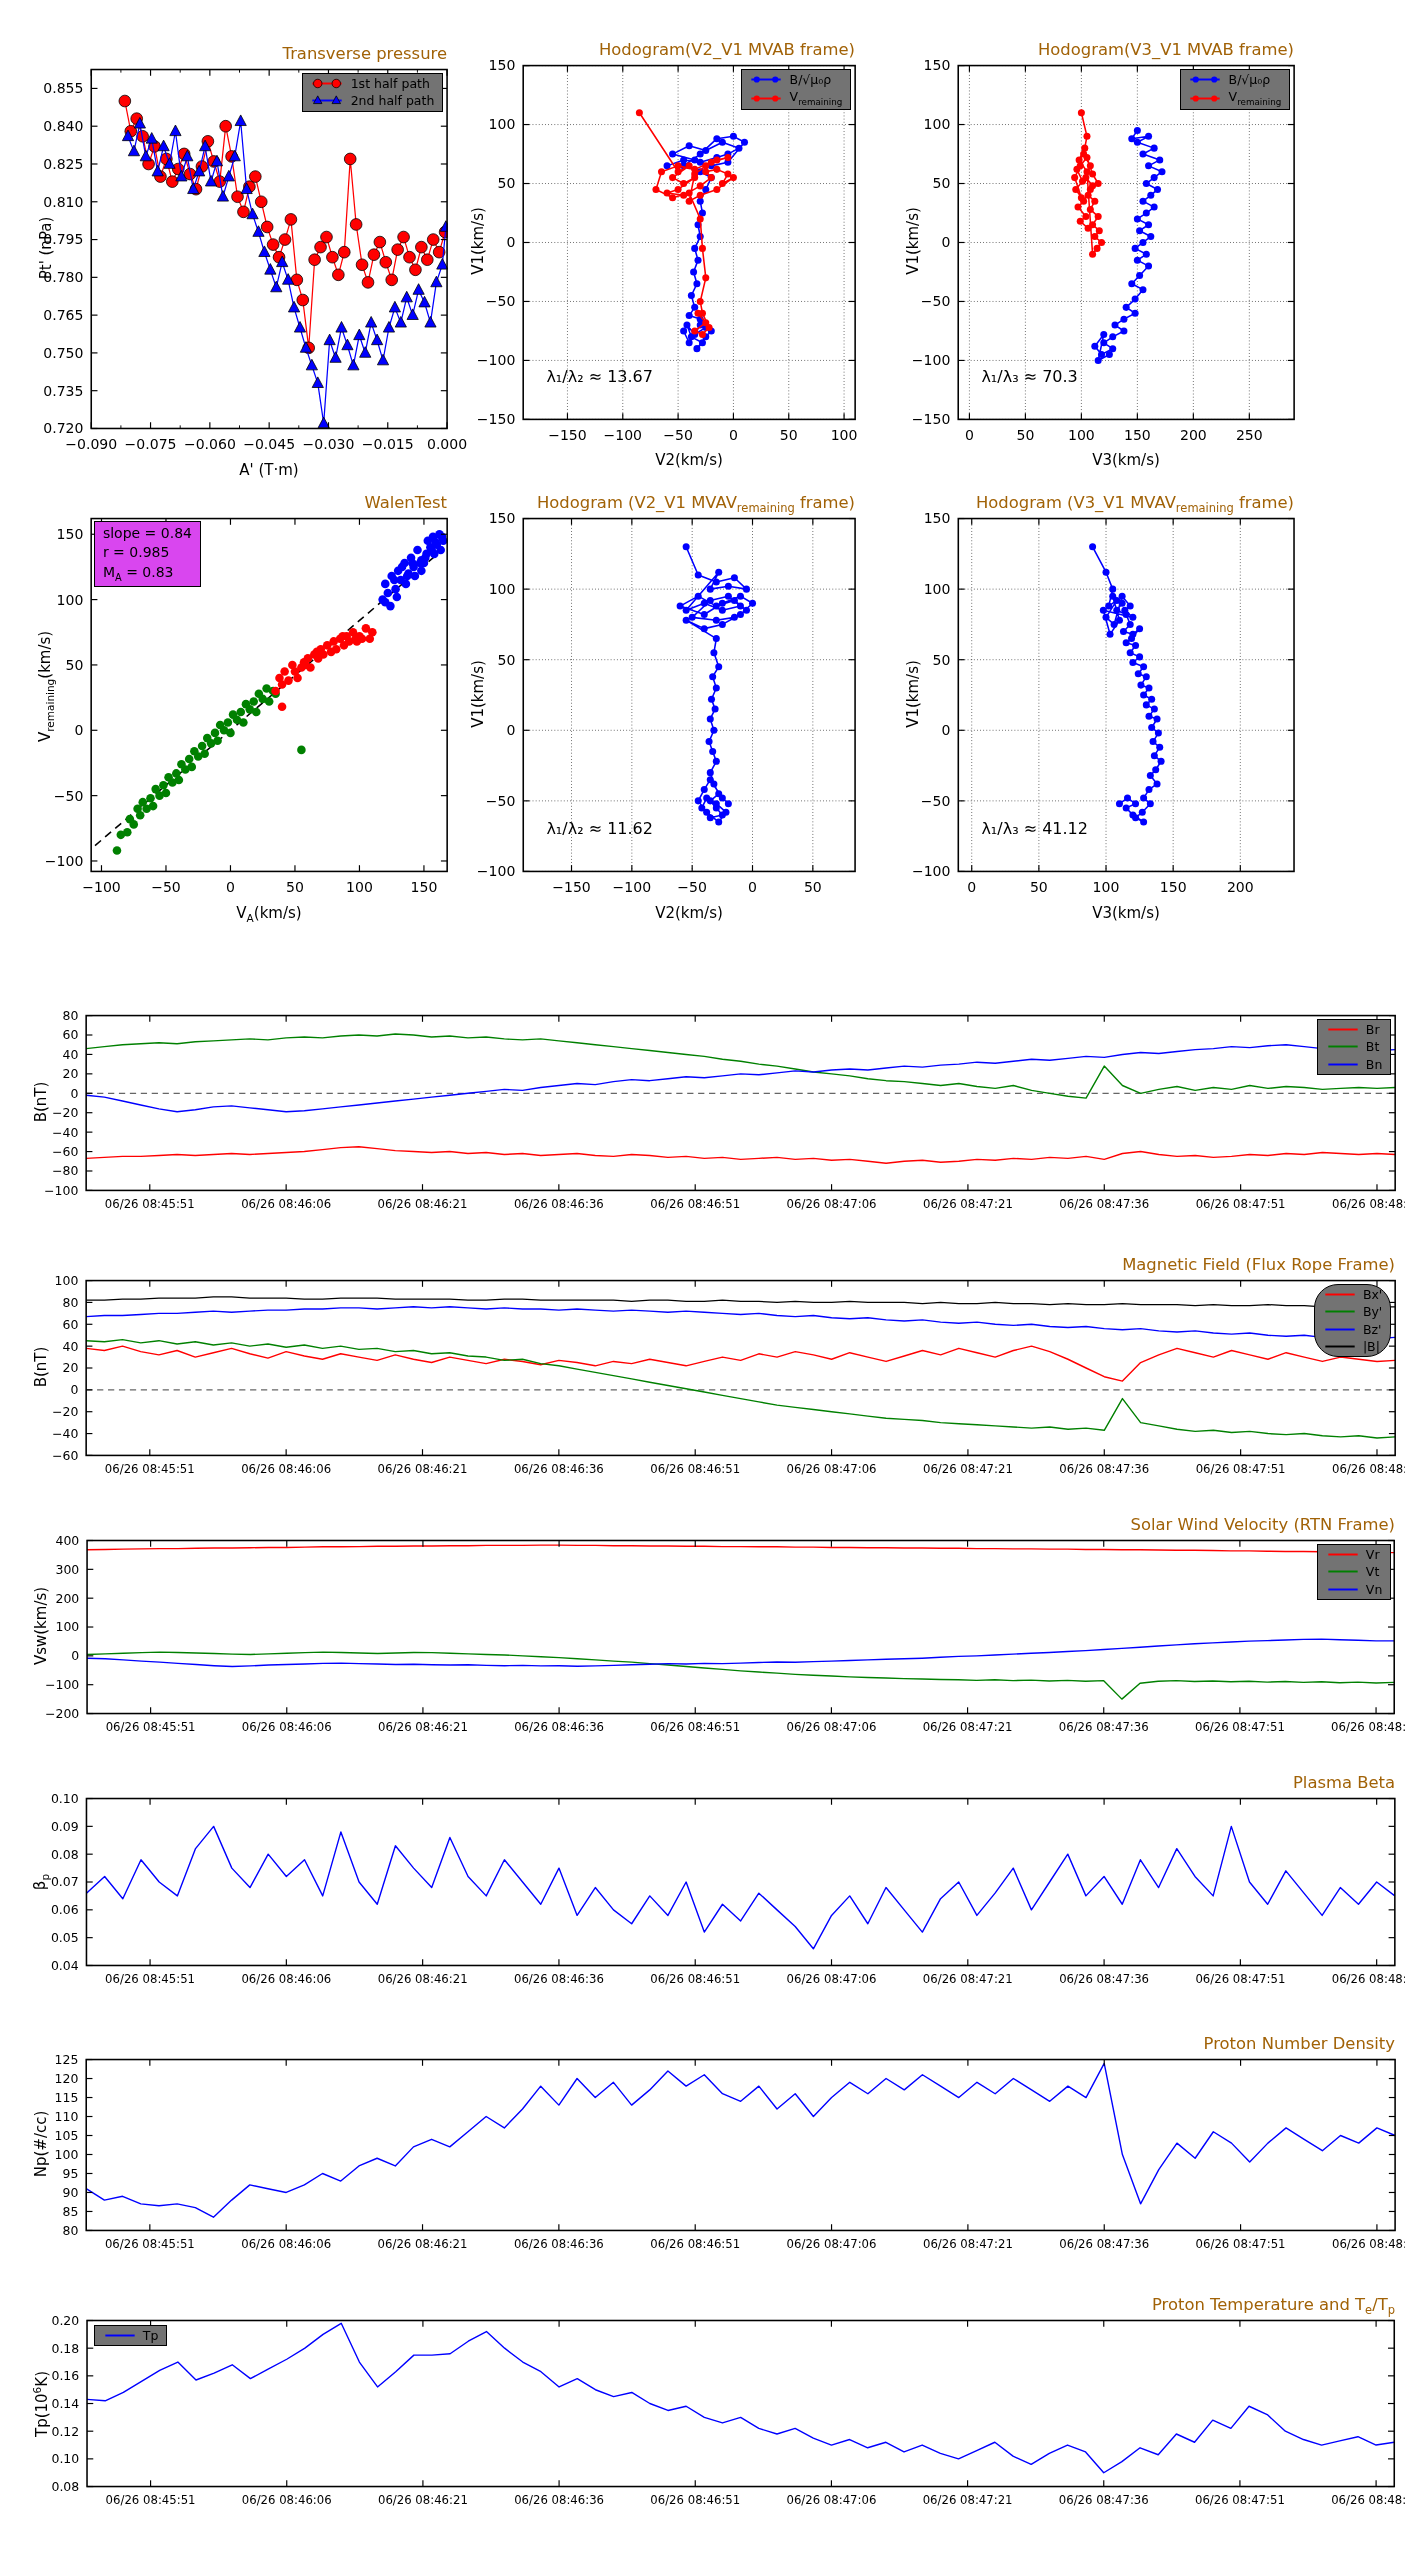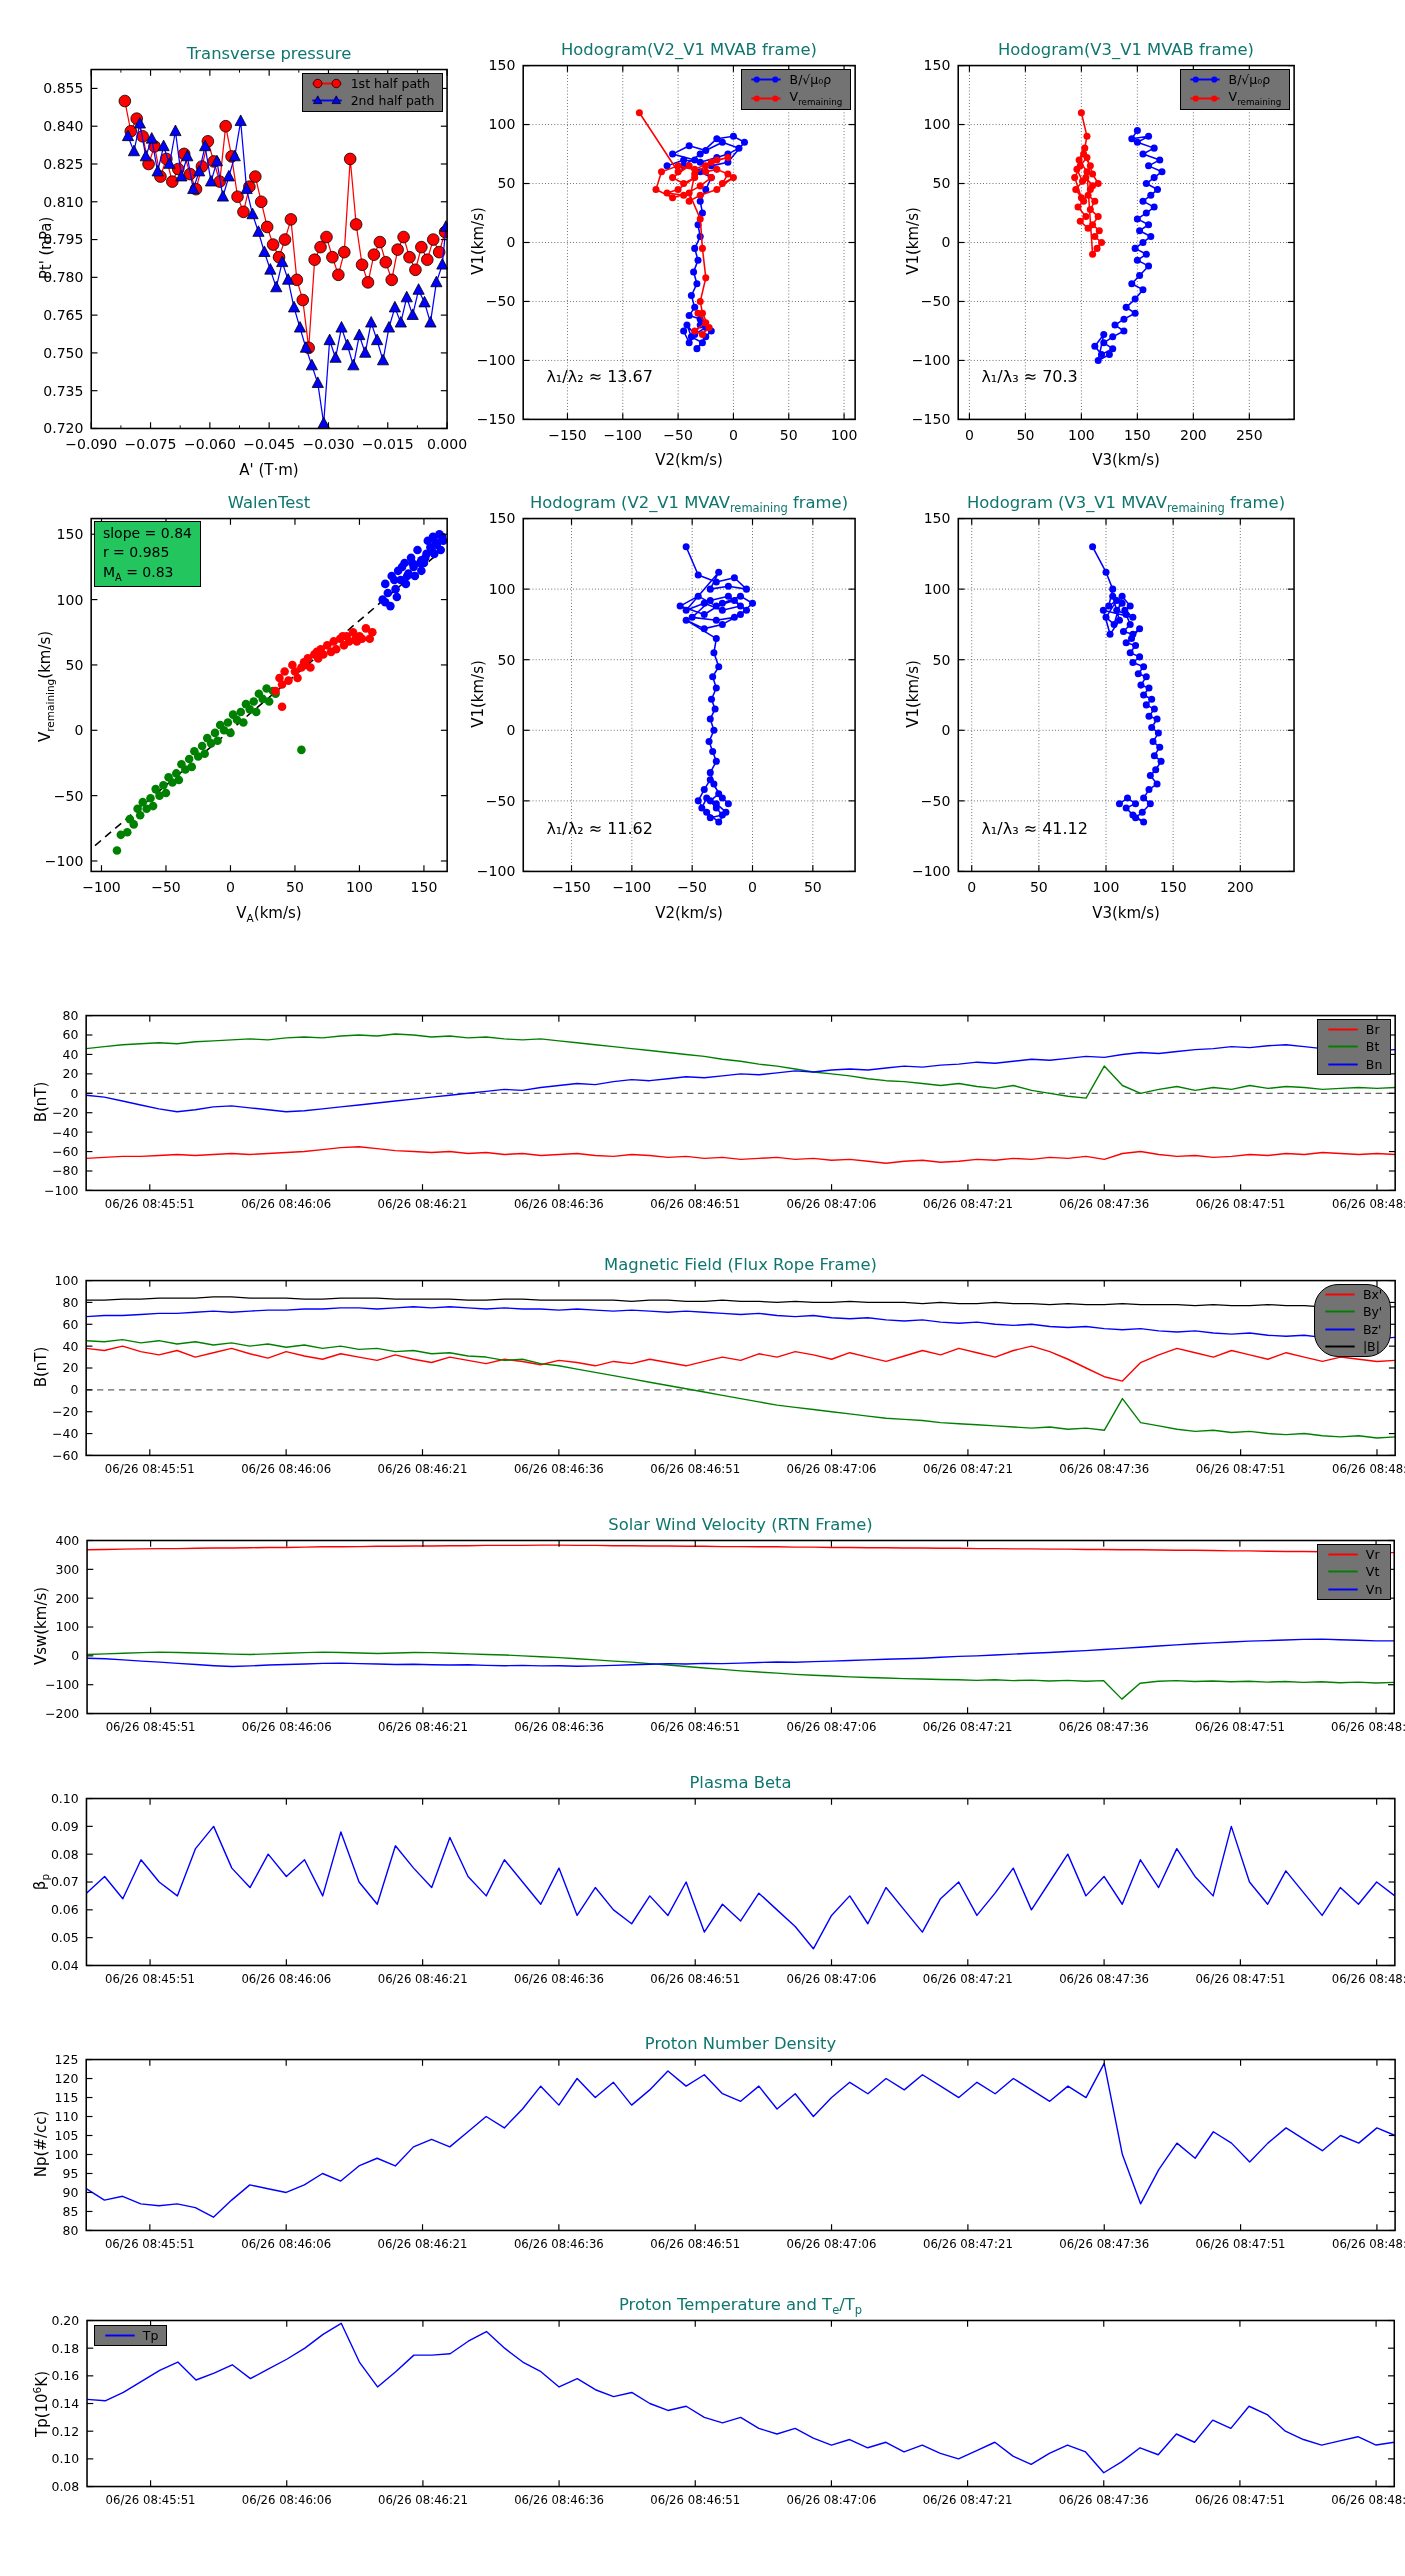--- a/index.html
+++ b/index.html
@@ -1,25 +1,25 @@
 <!DOCTYPE html>
 <html style="font-size:12.5px"><head>
 <meta charset="utf-8">
 <style>
   html,body{margin:0;padding:0;background:#ffffff;}
   .page{position:relative;width:1405px;height:2576px;background:#ffffff;font-family:"DejaVu Sans",sans-serif;overflow:hidden;}
   .chart{position:absolute;}
   .chart svg{position:absolute;overflow:visible;}
-  .ct{position:absolute;width:100%;text-align:center;font-size:16.4px;color:#0f766e;white-space:nowrap;}
+  .ct{position:absolute;width:100%;text-align:right;font-size:16.4px;color:#a16207;white-space:nowrap;}
   .cx{position:absolute;width:100%;text-align:center;font-size:15px;color:#000;}
   .cy{position:absolute;transform:rotate(-90deg);transform-origin:center;font-size:15px;color:#000;white-space:nowrap;}
   .clg{position:absolute;background:#737373;border:1.6px solid #000;padding:2.3px 7.8px;display:flex;flex-direction:column;gap:2.3px;z-index:3;}
   .clg .li{display:flex;align-items:center;gap:6.2px;white-space:nowrap;color:#000;}
   .can{position:absolute;font-size:16px;color:#000;z-index:2;white-space:pre-line;}
-  .can.box{background:#22c55e;border:1.6px solid #000;padding:1.6px 7.8px;line-height:1.4;font-size:14px;}
+  .can.box{background:#d946ef;border:1.6px solid #000;padding:1.6px 7.8px;line-height:1.4;font-size:14px;}
   sub,sup{font-size:70%;}
 </style>
 </head>
 <body>
 
 <div class="page">
   <div class="chart" style="left: 91px; top: 69px; width: 356px; height: 359px;">
       <svg width="477" height="444" style="left: -74px; top: -26.5px;" viewBox="0 0 611 569">
         <rect x="95" y="34" width="456" height="460" fill="#ffffff"></rect>
         <clipPath id="clip-0">

